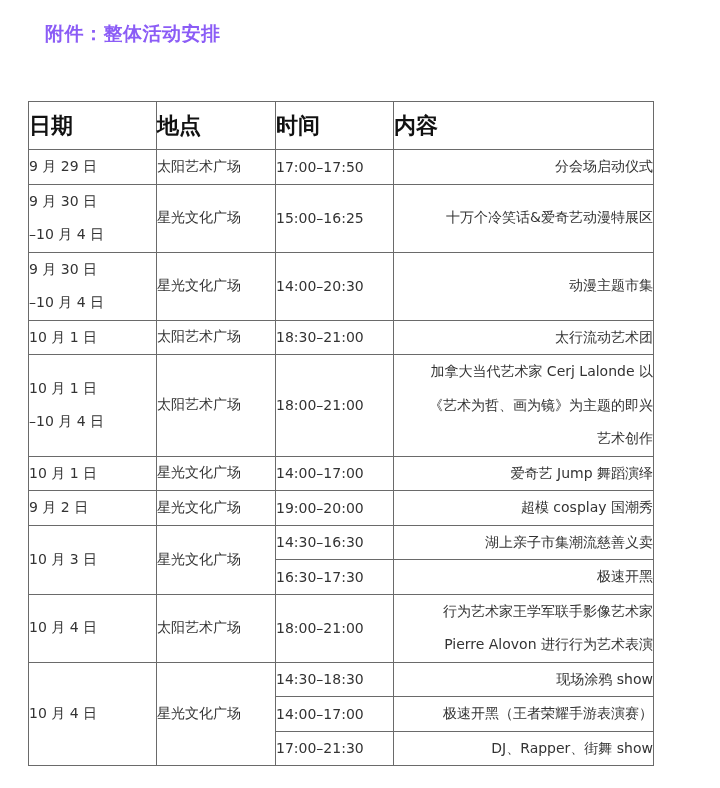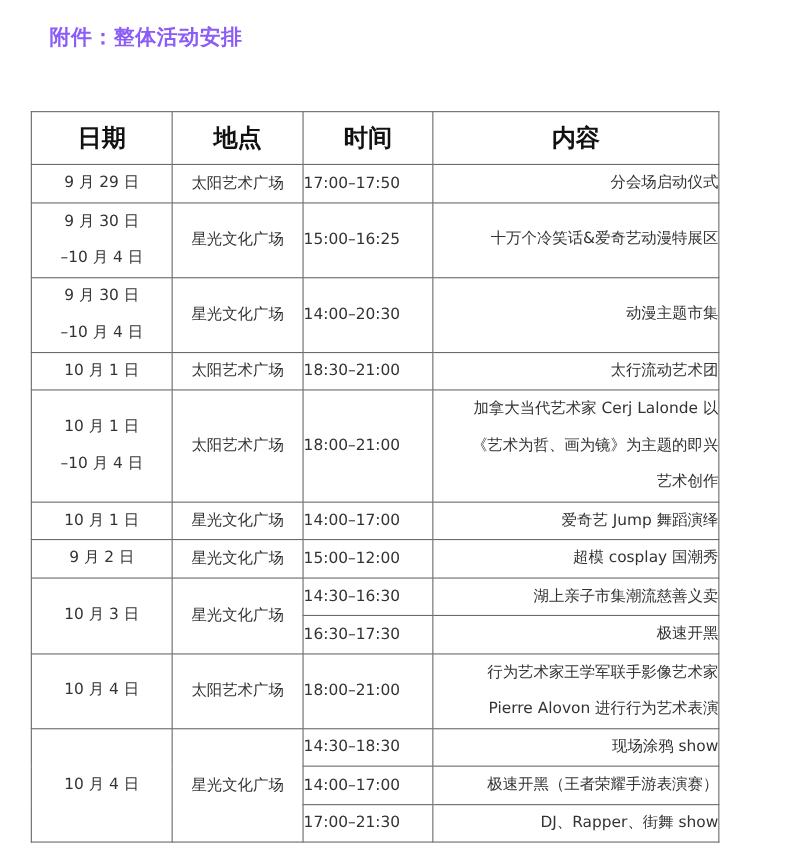--- a/index.html
+++ b/index.html
@@ -1,22 +1,22 @@
 <!DOCTYPE html>
 <html><head>
 <meta charset="utf-8">
 <style>
   html, body { margin: 0; padding: 0; background: #ffffff; }
   body { width: 720px; height: 788px; position: relative; overflow: hidden;
          font-family: "DejaVu Sans", "Liberation Sans", sans-serif; color: #222; }
   .title { position: absolute; left: 45px; top: 21px; font-size: 19px; font-weight: bold; color: #8b5cf6; letter-spacing: 0.5px; }
   table.sched { position: absolute; left: 28px; top: 101px; border-collapse: collapse; table-layout: fixed; width: 625px; }
   table.sched td, table.sched th { border: 1.5px solid #6a6a6a; padding: 0; font-size: 14px; color: #333; vertical-align: middle; }
-  table.sched th { height: 47px; font-size: 22px; font-weight: bold; color: #111; text-align: center; }
-  td.c { text-align: center; }
+  table.sched th { height: 47px; font-size: 22px; font-weight: bold; color: #111; text-align: left; }
+  td.c { text-align: left; }
   td.l { text-align: left; padding-left: 8px; }
   td.content { text-align: right; padding-left: 8px; padding-right: 4px; line-height: 33.5px; }
   td.date { line-height: 33.5px; }
 </style>
 </head>
 <body>
 
 <div class="title">附件：整体活动安排</div>
 
 <table class="sched">
@@ -98,21 +98,21 @@
       <td class="l">14:00–17:00</td>
       <td class="content">
           <div>爱奇艺 Jump 舞蹈演绎</div>
         </td>
     </tr>
     <tr style="height:34px">
       <td class="c date">
           <div>9 月 2 日</div>
         </td>
       <td class="c">星光文化广场</td>
-      <td class="l">15:00–12:00</td>
+      <td class="l">19:00–20:00</td>
       <td class="content">
           <div>超模 cosplay 国潮秀</div>
         </td>
     </tr>
     <tr style="height:34px">
       <td class="c date" rowspan="2">
           <div>10 月 3 日</div>
         </td>
       <td class="c" rowspan="2">星光文化广场</td>
       <td class="l">14:30–16:30</td>

